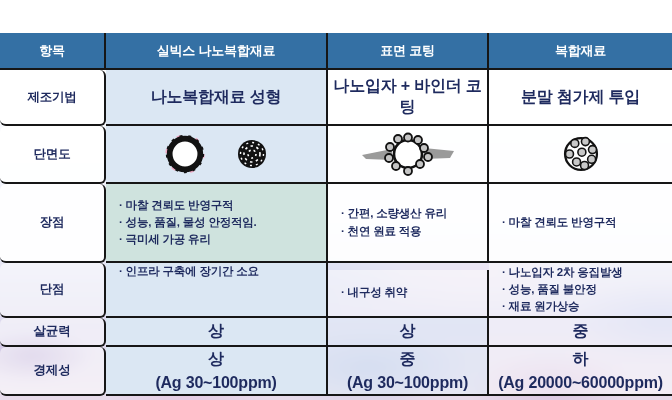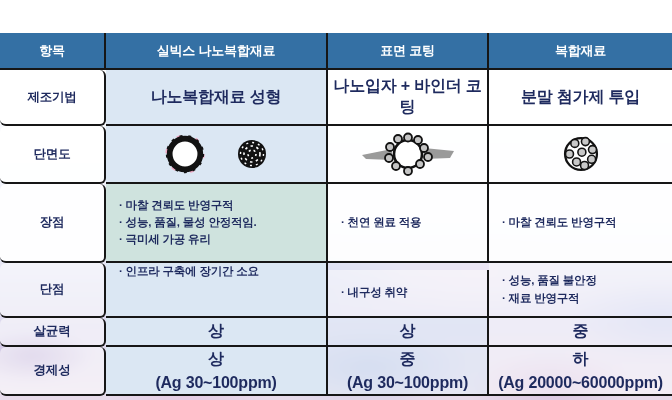--- a/index.html
+++ b/index.html
@@ -120,36 +120,38 @@
       </span>
     </div>
 
     <div class="c lab">장점</div>
     <div class="c teal bullets">
       <div>· 마찰 견뢰도 반영구적</div>
       <div>· 성능, 품질, 물성 안정적임.</div>
       <div>· 극미세 가공 유리</div>
     </div>
     <div class="c wht bullets">
+      <div>· 간편, 소량생산 유리</div>
       <div>· 천연 원료 적용</div>
     </div>
     <div class="c wht bullets lastcol">
       <div>· 마찰 견뢰도 반영구적</div>
     </div>
 
     <div class="c lab lo">단점</div>
     <div class="c blue bullets" style="justify-content:flex-start;padding-top:0;">
       <div>· 인프라 구축에 장기간 소요</div>
     </div>
     <div class="c lo bullets" style="justify-content:center;padding-top:4px;margin-top:7px;">
       <div>· 내구성 취약</div>
     </div>
     <div class="c lo bullets lastcol">
+      <div>· 나노입자 2차 응집발생</div>
       <div>· 성능, 품질 불안정</div>
-      <div>· 재료 반영구적</div>
+      <div>· 재료 원가상승</div>
     </div>
 
     <div class="c lab lo">살균력</div>
     <div class="c blue">상</div>
     <div class="c lob">상</div>
     <div class="c lo lastcol">중</div>
 
     <div class="c lab lo">경제성</div>
     <div class="c blue twoline">
       <div>상</div>

